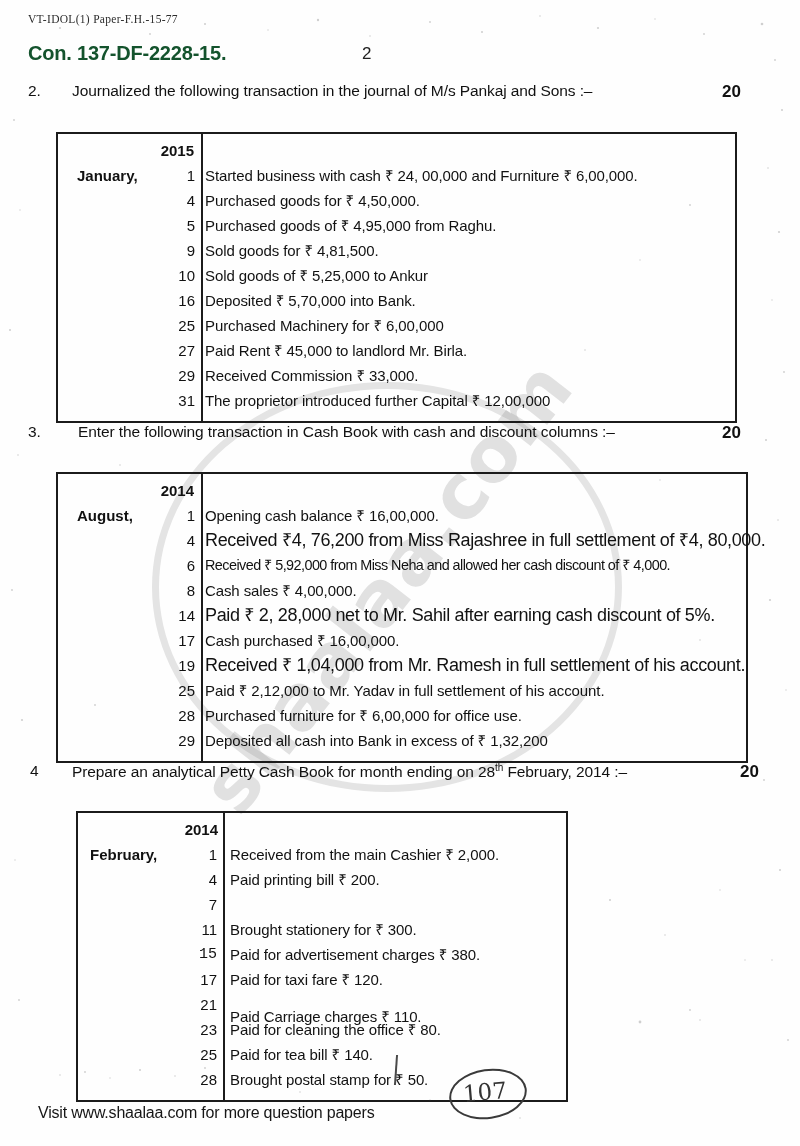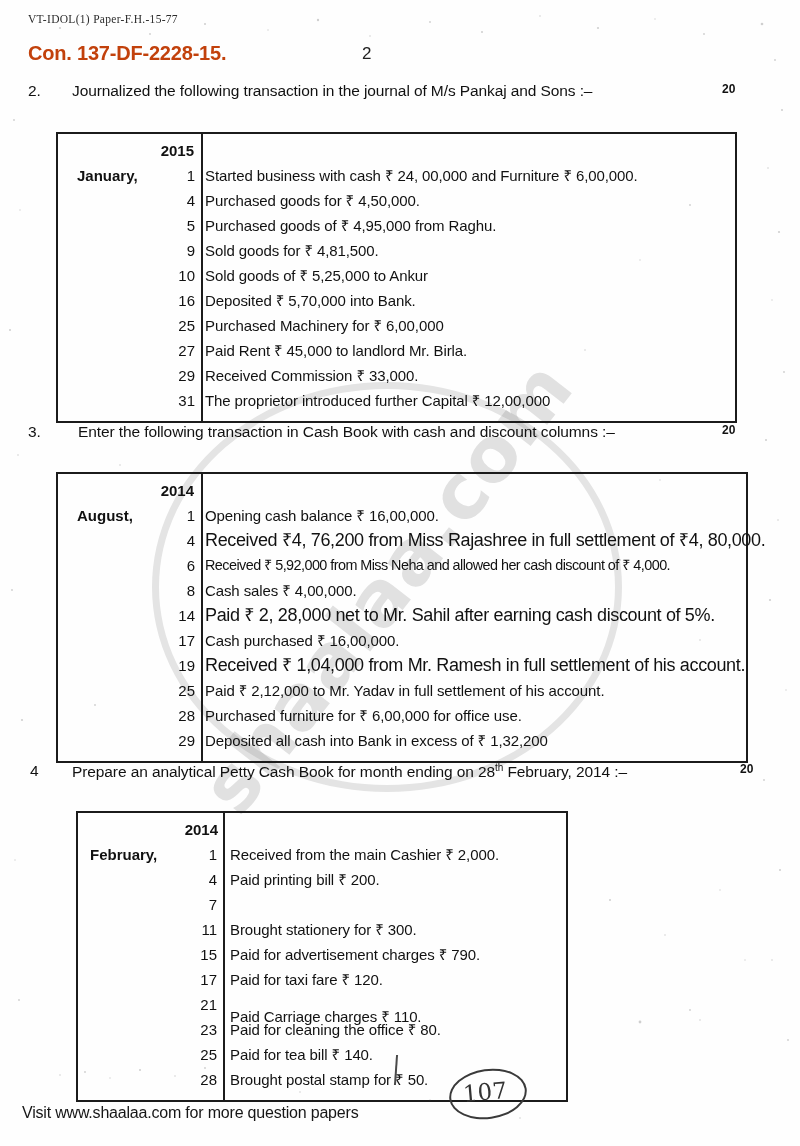--- a/index.html
+++ b/index.html
@@ -69,21 +69,21 @@
     z-index: 3;
   }
   .con-line {
     position: absolute;
     left: 28px;
     top: 42px;
     z-index: 3;
     font-size: 20px;
     font-weight: 700;
     letter-spacing: -0.2px;
-    color: #c2410c;
+    color: #14532d;
   }
   .page-num-top {
     position: absolute;
     left: 362px;
     top: 44px;
     z-index: 3;
     font-size: 17px;
     color: #222;
   }
 
@@ -104,21 +104,21 @@
   .q-text {
     position: absolute;
     top: 0;
     font-size: 15.5px;
     color: #111;
     letter-spacing: -0.1px;
   }
   .q-marks {
     position: absolute;
     top: 0;
-    font-size: 12px;
+    font-size: 17px;
     font-weight: 700;
     color: #111;
   }
   .q-text sup { font-size: 10px; }
 
   
   .j-table {
     position: relative;
     border: 2px solid #1b1b1b;
     background: transparent;
@@ -198,21 +198,21 @@
     position: absolute;
     z-index: 6;
     width: 1.5px;
     background: #4a4a4a;
     transform: rotate(4deg);
   }
 
   
   .footer {
     position: absolute;
-    left: 22px;
+    left: 38px;
     top: 1104px;
     z-index: 3;
     font-size: 16px;
     color: #161616;
     letter-spacing: -0.2px;
   }
 </style>
 </head>
 <body>
 
@@ -366,22 +366,22 @@
           <span class="j-desc" style="left:152px;">Paid printing bill ₹ 200.</span>
         </div>
         <div class="j-row">
           <span class="j-day" style="width:139px;">7</span>
         </div>
         <div class="j-row">
           <span class="j-day" style="width:139px;">11</span>
           <span class="j-desc" style="left:152px;">Brought stationery for ₹ 300.</span>
         </div>
         <div class="j-row">
-          <span class="j-day" style="width:139px;">15</span>
-          <span class="j-desc" style="left:152px;">Paid for advertisement charges ₹ 790.</span>
+          <span class="j-day" style="width:139px;font-family:Liberation Mono, monospace;">15</span>
+          <span class="j-desc" style="left:152px;">Paid for advertisement charges ₹ 380.</span>
         </div>
         <div class="j-row">
           <span class="j-day" style="width:139px;">17</span>
           <span class="j-desc" style="left:152px;">Paid for taxi fare ₹ 120.</span>
         </div>
         <div class="j-row">
           <span class="j-day" style="width:139px;">21</span>
           <span class="j-desc" style="left:152px;margin-top:12px;">Paid Carriage charges ₹ 110.</span>
         </div>
         <div class="j-row">

